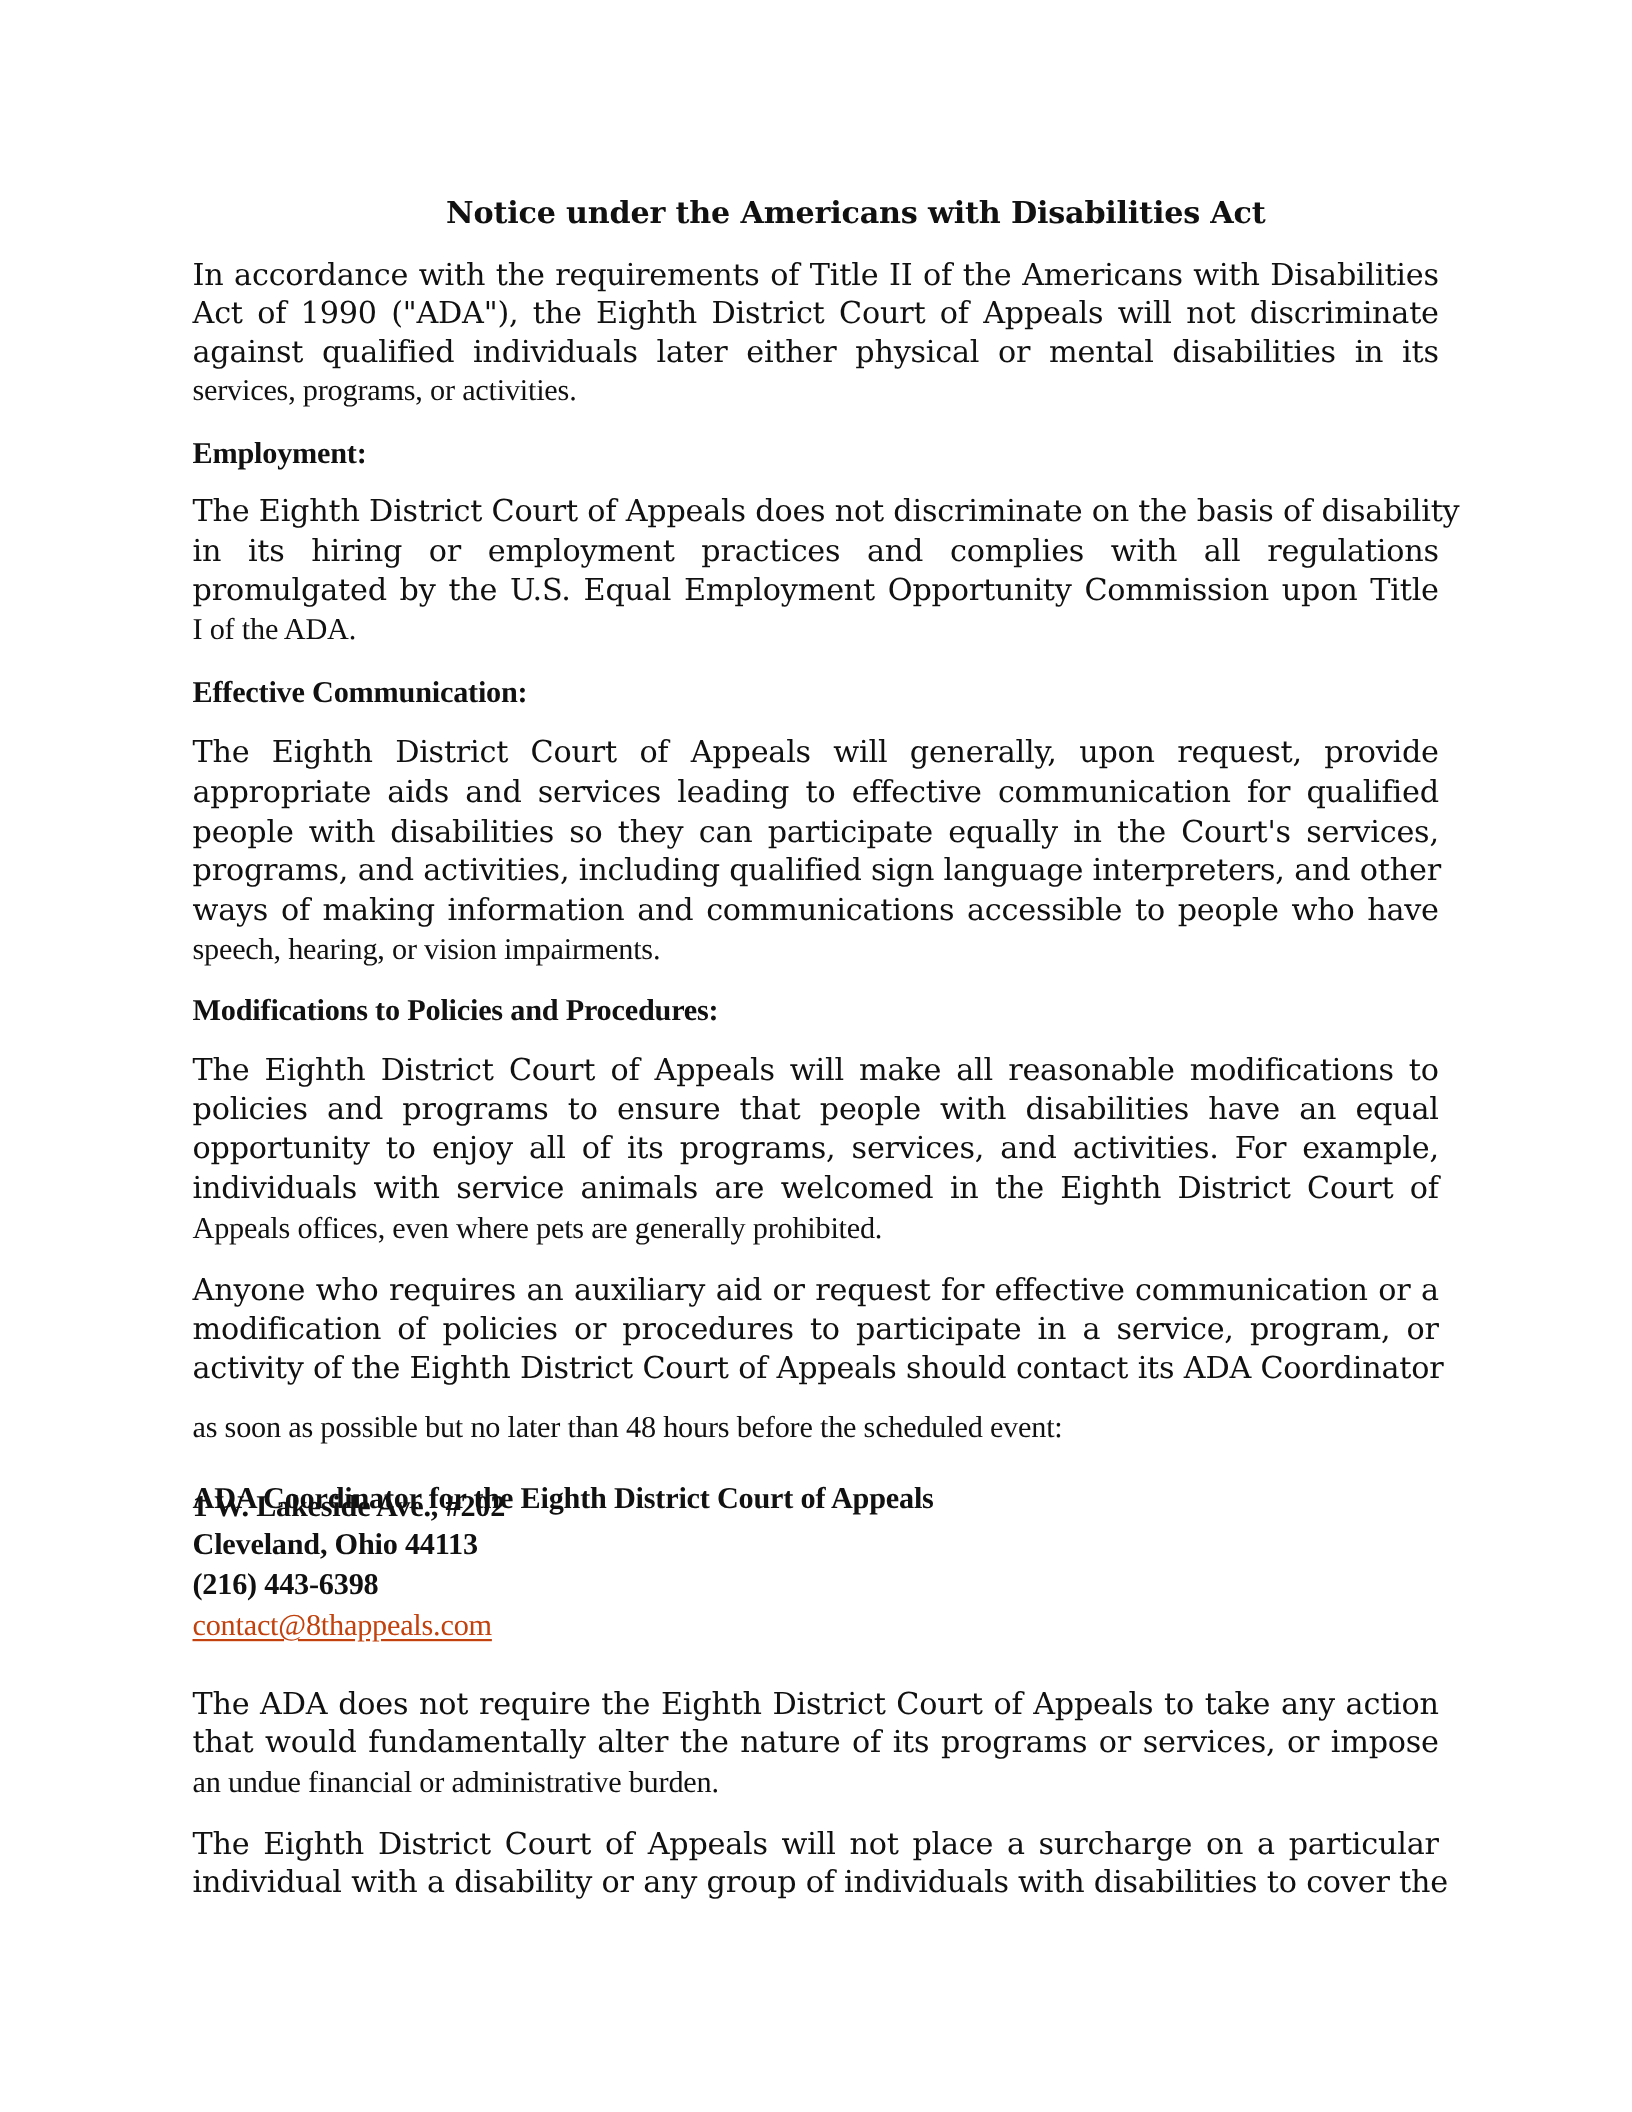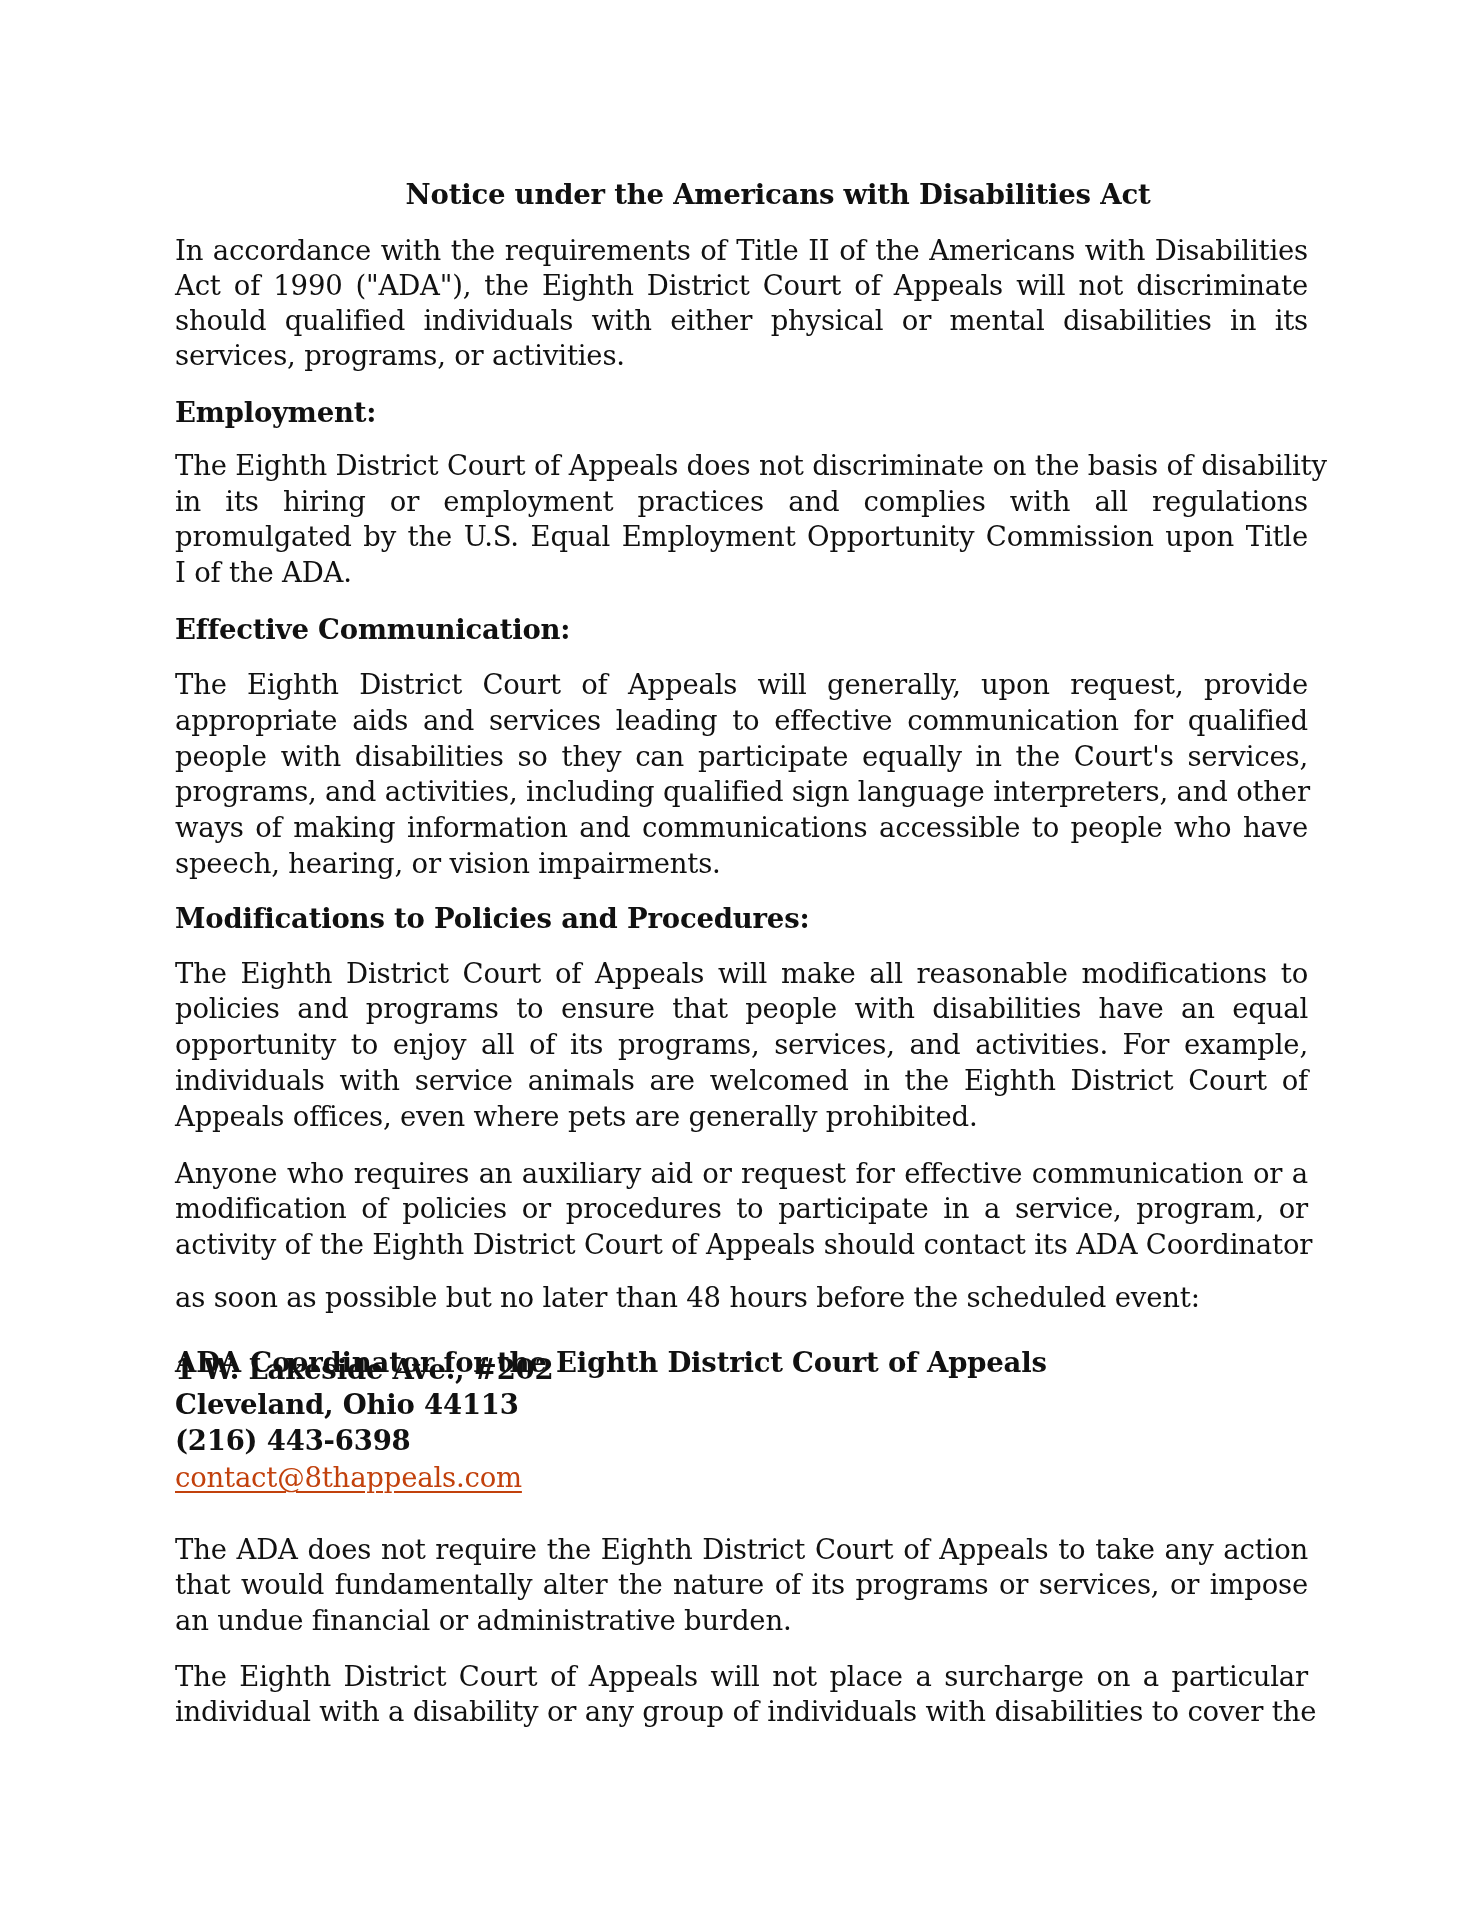--- a/index.html
+++ b/index.html
@@ -8,41 +8,41 @@
     position: absolute; left: 0; top: 0; width: 1484px; height: 1920px;
     background: #ffffff; color: #111111;
     font-family: "DejaVu Serif", "Liberation Serif", serif;
   }
   .ln {
     position: absolute; left: 175px; width: 1133px;
     font-size: 27.5px; line-height: 36px; height: 36px;
     white-space: nowrap; text-align: justify; text-align-last: justify;
     letter-spacing: -0.2px;
   }
-  .ln.last { text-align: center; text-align-last: left; }
+  .ln.last { text-align: center; text-align-last: left; font-family: Liberation Serif, serif; }
   .ln.bold { font-weight: bold; }
   .title {
     position: absolute; left: 0; width: 1484px; text-align: center;
     font-weight: bold; font-size: 27.5px; line-height: 36px; top: 176px;
     letter-spacing: -0.2px;
     padding-left: 36px;
   }
   .link { color: #c2410c; text-decoration: underline; text-underline-offset: 4px; text-decoration-thickness: 2px; }
 </style>
 </head>
 <body>
 
 <div class="page">
 
   <div class="title">Notice under the Americans with Disabilities Act</div>
 
   <div>
     <div class="ln" style="top:232px">In accordance with the requirements of Title II of the Americans with Disabilities</div>
     <div class="ln" style="top:267px">Act of 1990 ("ADA"), the Eighth District Court of Appeals will not discriminate</div>
-    <div class="ln" style="top:302px">should qualified individuals with either physical or mental disabilities in its</div>
+    <div class="ln" style="top:302px">against qualified individuals later either physical or mental disabilities in its</div>
     <div class="ln last" style="top:337px">services, programs, or activities.</div>
   </div>
 
   <div>
     <div class="ln bold last" style="top:394px">Employment:</div>
     <div class="ln" style="top:447px">The Eighth District Court of Appeals does not discriminate on the basis of disability</div>
     <div class="ln" style="top:483px">in its hiring or employment practices and complies with all regulations</div>
     <div class="ln" style="top:518px">promulgated by the U.S. Equal Employment Opportunity Commission upon Title</div>
     <div class="ln last" style="top:554px">I of the ADA.</div>
   </div>

